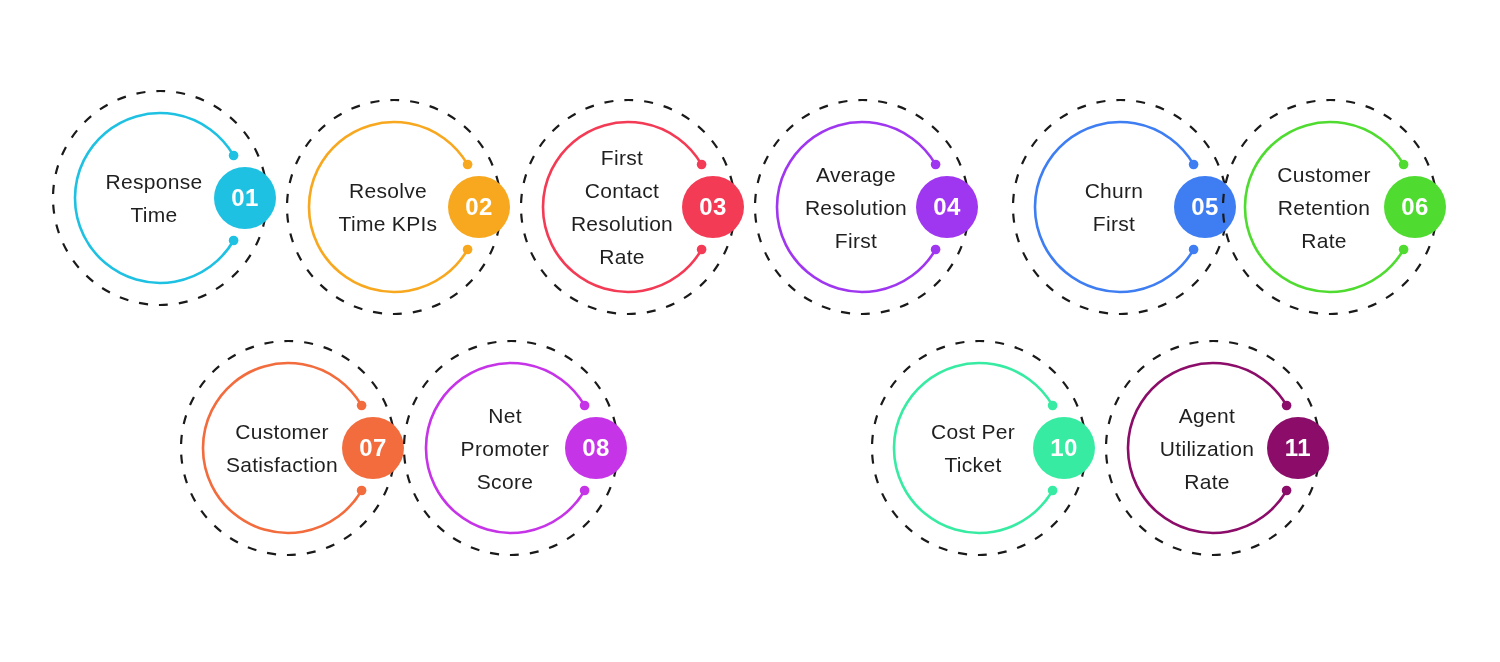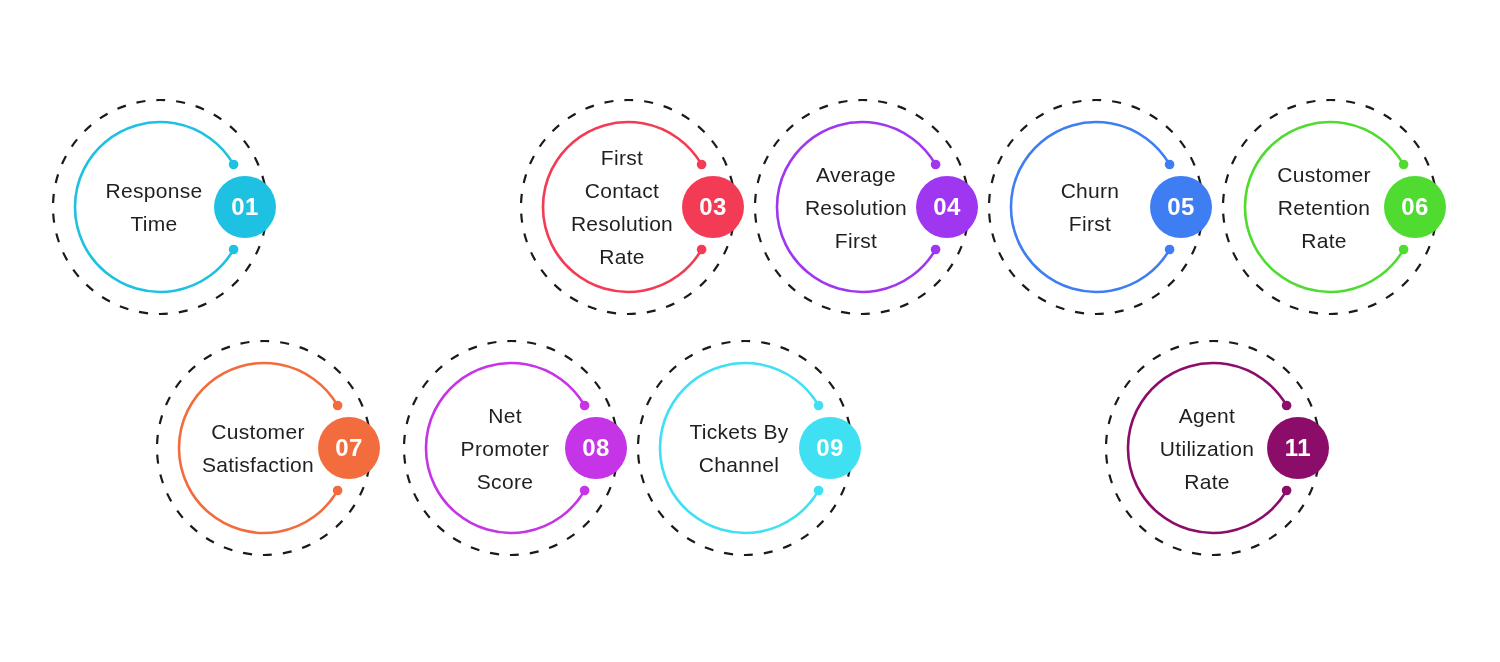--- a/index.html
+++ b/index.html
@@ -59,33 +59,45 @@
     line-height: 33px;
     letter-spacing: 0.3px;
     color: #1f1f1f;
   }
 </style>
 </head>
 <body>
 
 <div class="canvas">
 
-  <div class="item" style="left:40px;top:87px">
+  <div class="item" style="left:40px;top:78px">
     <svg viewBox="0 0 240 240" width="240" height="240">
       <circle class="ring" cx="120" cy="120" r="107"></circle>
       <path class="arc" d="M193.6 77.5 A85 85 0 1 0 193.6 162.5" stroke="#1EC1E2"></path>
       <circle cx="193.6" cy="77.5" r="4.8" fill="#1EC1E2"></circle>
       <circle cx="193.6" cy="162.5" r="4.8" fill="#1EC1E2"></circle>
       <circle cx="205" cy="120" r="31" fill="#1EC1E2"></circle>
       <text class="num" x="205" y="128">01</text>
     </svg>
     <div class="label">Response
 Time</div>
   </div>
 
+  <div class="item" style="left:274px;top:87px">
+    <svg viewBox="0 0 240 240" width="240" height="240">
+      <circle class="ring" cx="120" cy="120" r="107"></circle>
+      <path class="arc" d="M193.6 77.5 A85 85 0 1 0 193.6 162.5" stroke="#F7A81F"></path>
+      <circle cx="193.6" cy="77.5" r="4.8" fill="#F7A81F"></circle>
+      <circle cx="193.6" cy="162.5" r="4.8" fill="#F7A81F"></circle>
+      <circle cx="205" cy="120" r="31" fill="#F7A81F"></circle>
+      <text class="num" x="205" y="128">02</text>
+    </svg>
+    <div class="label">Resolve
+Time KPIs</div>
+  </div>
 
   <div class="item" style="left:508px;top:87px">
     <svg viewBox="0 0 240 240" width="240" height="240">
       <circle class="ring" cx="120" cy="120" r="107"></circle>
       <path class="arc" d="M193.6 77.5 A85 85 0 1 0 193.6 162.5" stroke="#F43B55"></path>
       <circle cx="193.6" cy="77.5" r="4.8" fill="#F43B55"></circle>
       <circle cx="193.6" cy="162.5" r="4.8" fill="#F43B55"></circle>
       <circle cx="205" cy="120" r="31" fill="#F43B55"></circle>
       <text class="num" x="205" y="128">03</text>
     </svg>
@@ -102,21 +114,21 @@
       <circle cx="193.6" cy="77.5" r="4.8" fill="#A037F0"></circle>
       <circle cx="193.6" cy="162.5" r="4.8" fill="#A037F0"></circle>
       <circle cx="205" cy="120" r="31" fill="#A037F0"></circle>
       <text class="num" x="205" y="128">04</text>
     </svg>
     <div class="label">Average
 Resolution
 First</div>
   </div>
 
-  <div class="item" style="left:976px;top:87px">
+  <div class="item" style="left:1000px;top:87px">
     <svg viewBox="0 0 240 240" width="240" height="240">
       <circle class="ring" cx="120" cy="120" r="107"></circle>
       <path class="arc" d="M193.6 77.5 A85 85 0 1 0 193.6 162.5" stroke="#3E7EF2"></path>
       <circle cx="193.6" cy="77.5" r="4.8" fill="#3E7EF2"></circle>
       <circle cx="193.6" cy="162.5" r="4.8" fill="#3E7EF2"></circle>
       <circle cx="205" cy="120" r="31" fill="#3E7EF2"></circle>
       <text class="num" x="205" y="128">05</text>
     </svg>
     <div class="label">Churn
 First</div>
@@ -129,21 +141,21 @@
       <circle cx="193.6" cy="77.5" r="4.8" fill="#50DB31"></circle>
       <circle cx="193.6" cy="162.5" r="4.8" fill="#50DB31"></circle>
       <circle cx="205" cy="120" r="31" fill="#50DB31"></circle>
       <text class="num" x="205" y="128">06</text>
     </svg>
     <div class="label">Customer
 Retention
 Rate</div>
   </div>
 
-  <div class="item" style="left:144px;top:328px">
+  <div class="item" style="left:168px;top:328px">
     <svg viewBox="0 0 240 240" width="240" height="240">
       <circle class="ring" cx="120" cy="120" r="107"></circle>
       <path class="arc" d="M193.6 77.5 A85 85 0 1 0 193.6 162.5" stroke="#F26C3D"></path>
       <circle cx="193.6" cy="77.5" r="4.8" fill="#F26C3D"></circle>
       <circle cx="193.6" cy="162.5" r="4.8" fill="#F26C3D"></circle>
       <circle cx="205" cy="120" r="31" fill="#F26C3D"></circle>
       <text class="num" x="205" y="128">07</text>
     </svg>
     <div class="label">Customer
 Satisfaction</div>
@@ -156,33 +168,33 @@
       <circle cx="193.6" cy="77.5" r="4.8" fill="#C634E8"></circle>
       <circle cx="193.6" cy="162.5" r="4.8" fill="#C634E8"></circle>
       <circle cx="205" cy="120" r="31" fill="#C634E8"></circle>
       <text class="num" x="205" y="128">08</text>
     </svg>
     <div class="label">Net
 Promoter
 Score</div>
   </div>
 
-  <div class="item" style="left:625px;top:328px">
-    <svg viewBox="0 0 240 240" width="240" height="240">
-      <circle class="ring" cx="120" cy="120" r="107"></circle>
-      <path class="arc" d="M193.6 77.5 A85 85 0 1 0 193.6 162.5" stroke="#3FE0F2"></path>
-      <circle cx="193.6" cy="77.5" r="4.8" fill="#3FE0F2"></circle>
-      <circle cx="193.6" cy="162.5" r="4.8" fill="#3FE0F2"></circle>
-      <circle cx="205" cy="120" r="31" fill="#3FE0F2"></circle>
-      <text class="num" x="205" y="128">09</text>
-    </svg>
-    <div class="label">Tickets By
-Channel</div>
-  </div>
-
+
+  <div class="item" style="left:859px;top:328px">
+    <svg viewBox="0 0 240 240" width="240" height="240">
+      <circle class="ring" cx="120" cy="120" r="107"></circle>
+      <path class="arc" d="M193.6 77.5 A85 85 0 1 0 193.6 162.5" stroke="#38EBA2"></path>
+      <circle cx="193.6" cy="77.5" r="4.8" fill="#38EBA2"></circle>
+      <circle cx="193.6" cy="162.5" r="4.8" fill="#38EBA2"></circle>
+      <circle cx="205" cy="120" r="31" fill="#38EBA2"></circle>
+      <text class="num" x="205" y="128">10</text>
+    </svg>
+    <div class="label">Cost Per
+Ticket</div>
+  </div>
 
   <div class="item" style="left:1093px;top:328px">
     <svg viewBox="0 0 240 240" width="240" height="240">
       <circle class="ring" cx="120" cy="120" r="107"></circle>
       <path class="arc" d="M193.6 77.5 A85 85 0 1 0 193.6 162.5" stroke="#8B0D69"></path>
       <circle cx="193.6" cy="77.5" r="4.8" fill="#8B0D69"></circle>
       <circle cx="193.6" cy="162.5" r="4.8" fill="#8B0D69"></circle>
       <circle cx="205" cy="120" r="31" fill="#8B0D69"></circle>
       <text class="num" x="205" y="128">11</text>
     </svg>

